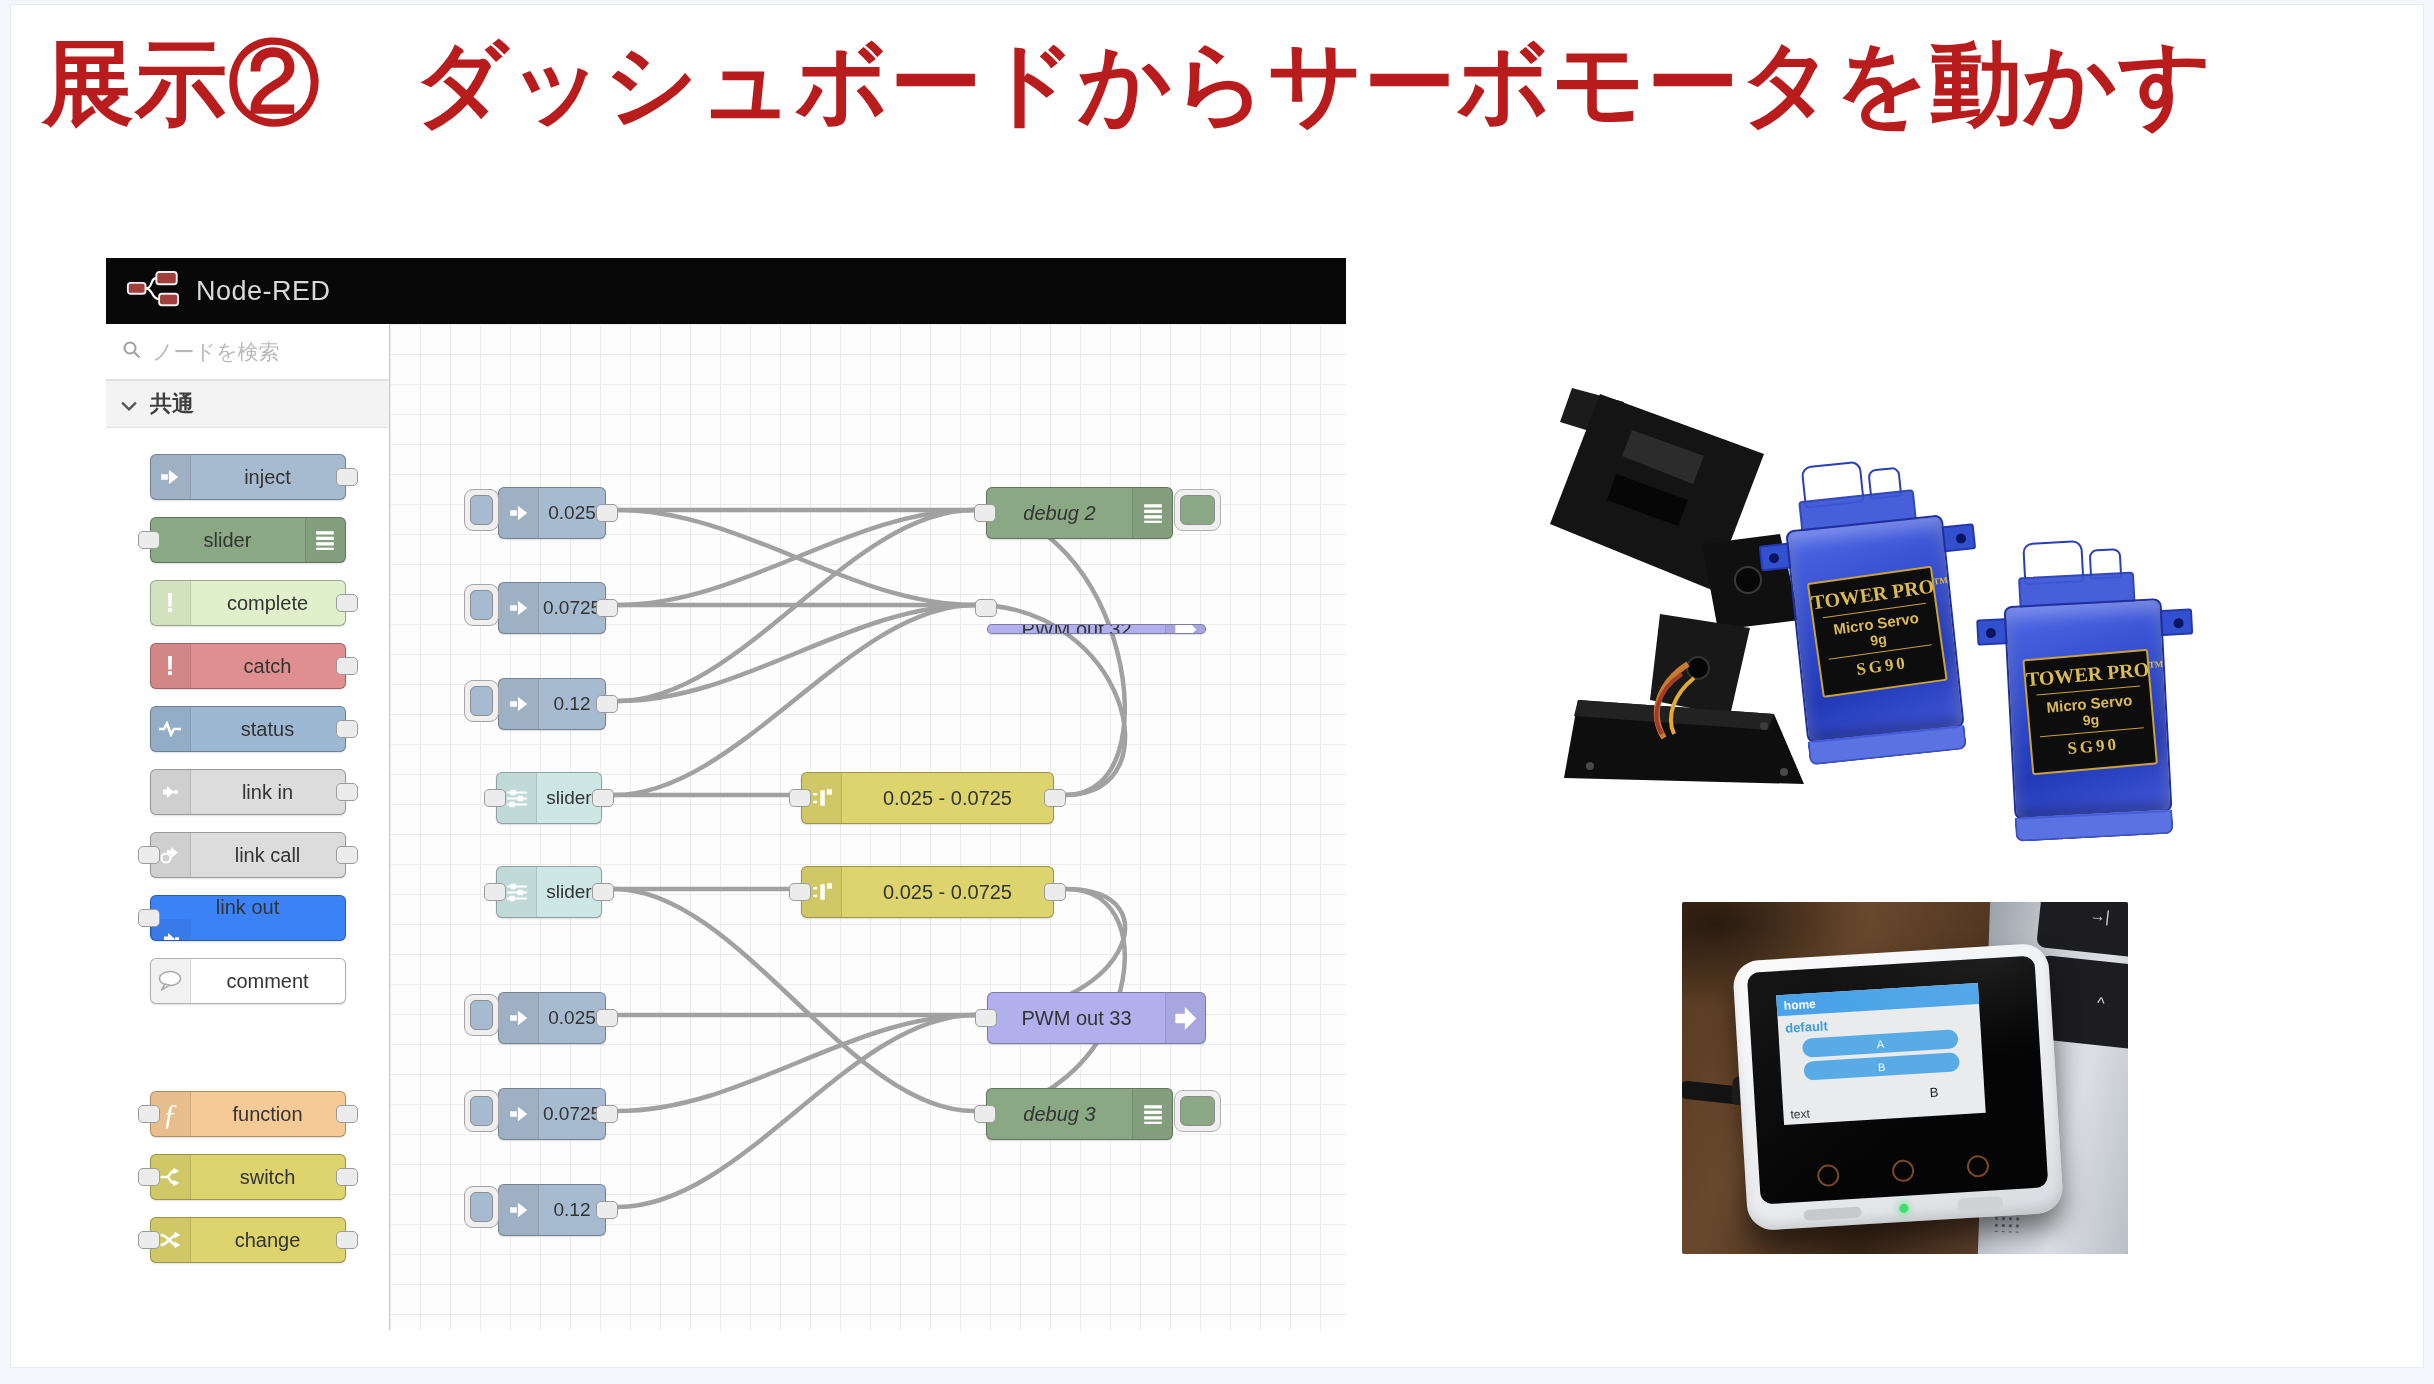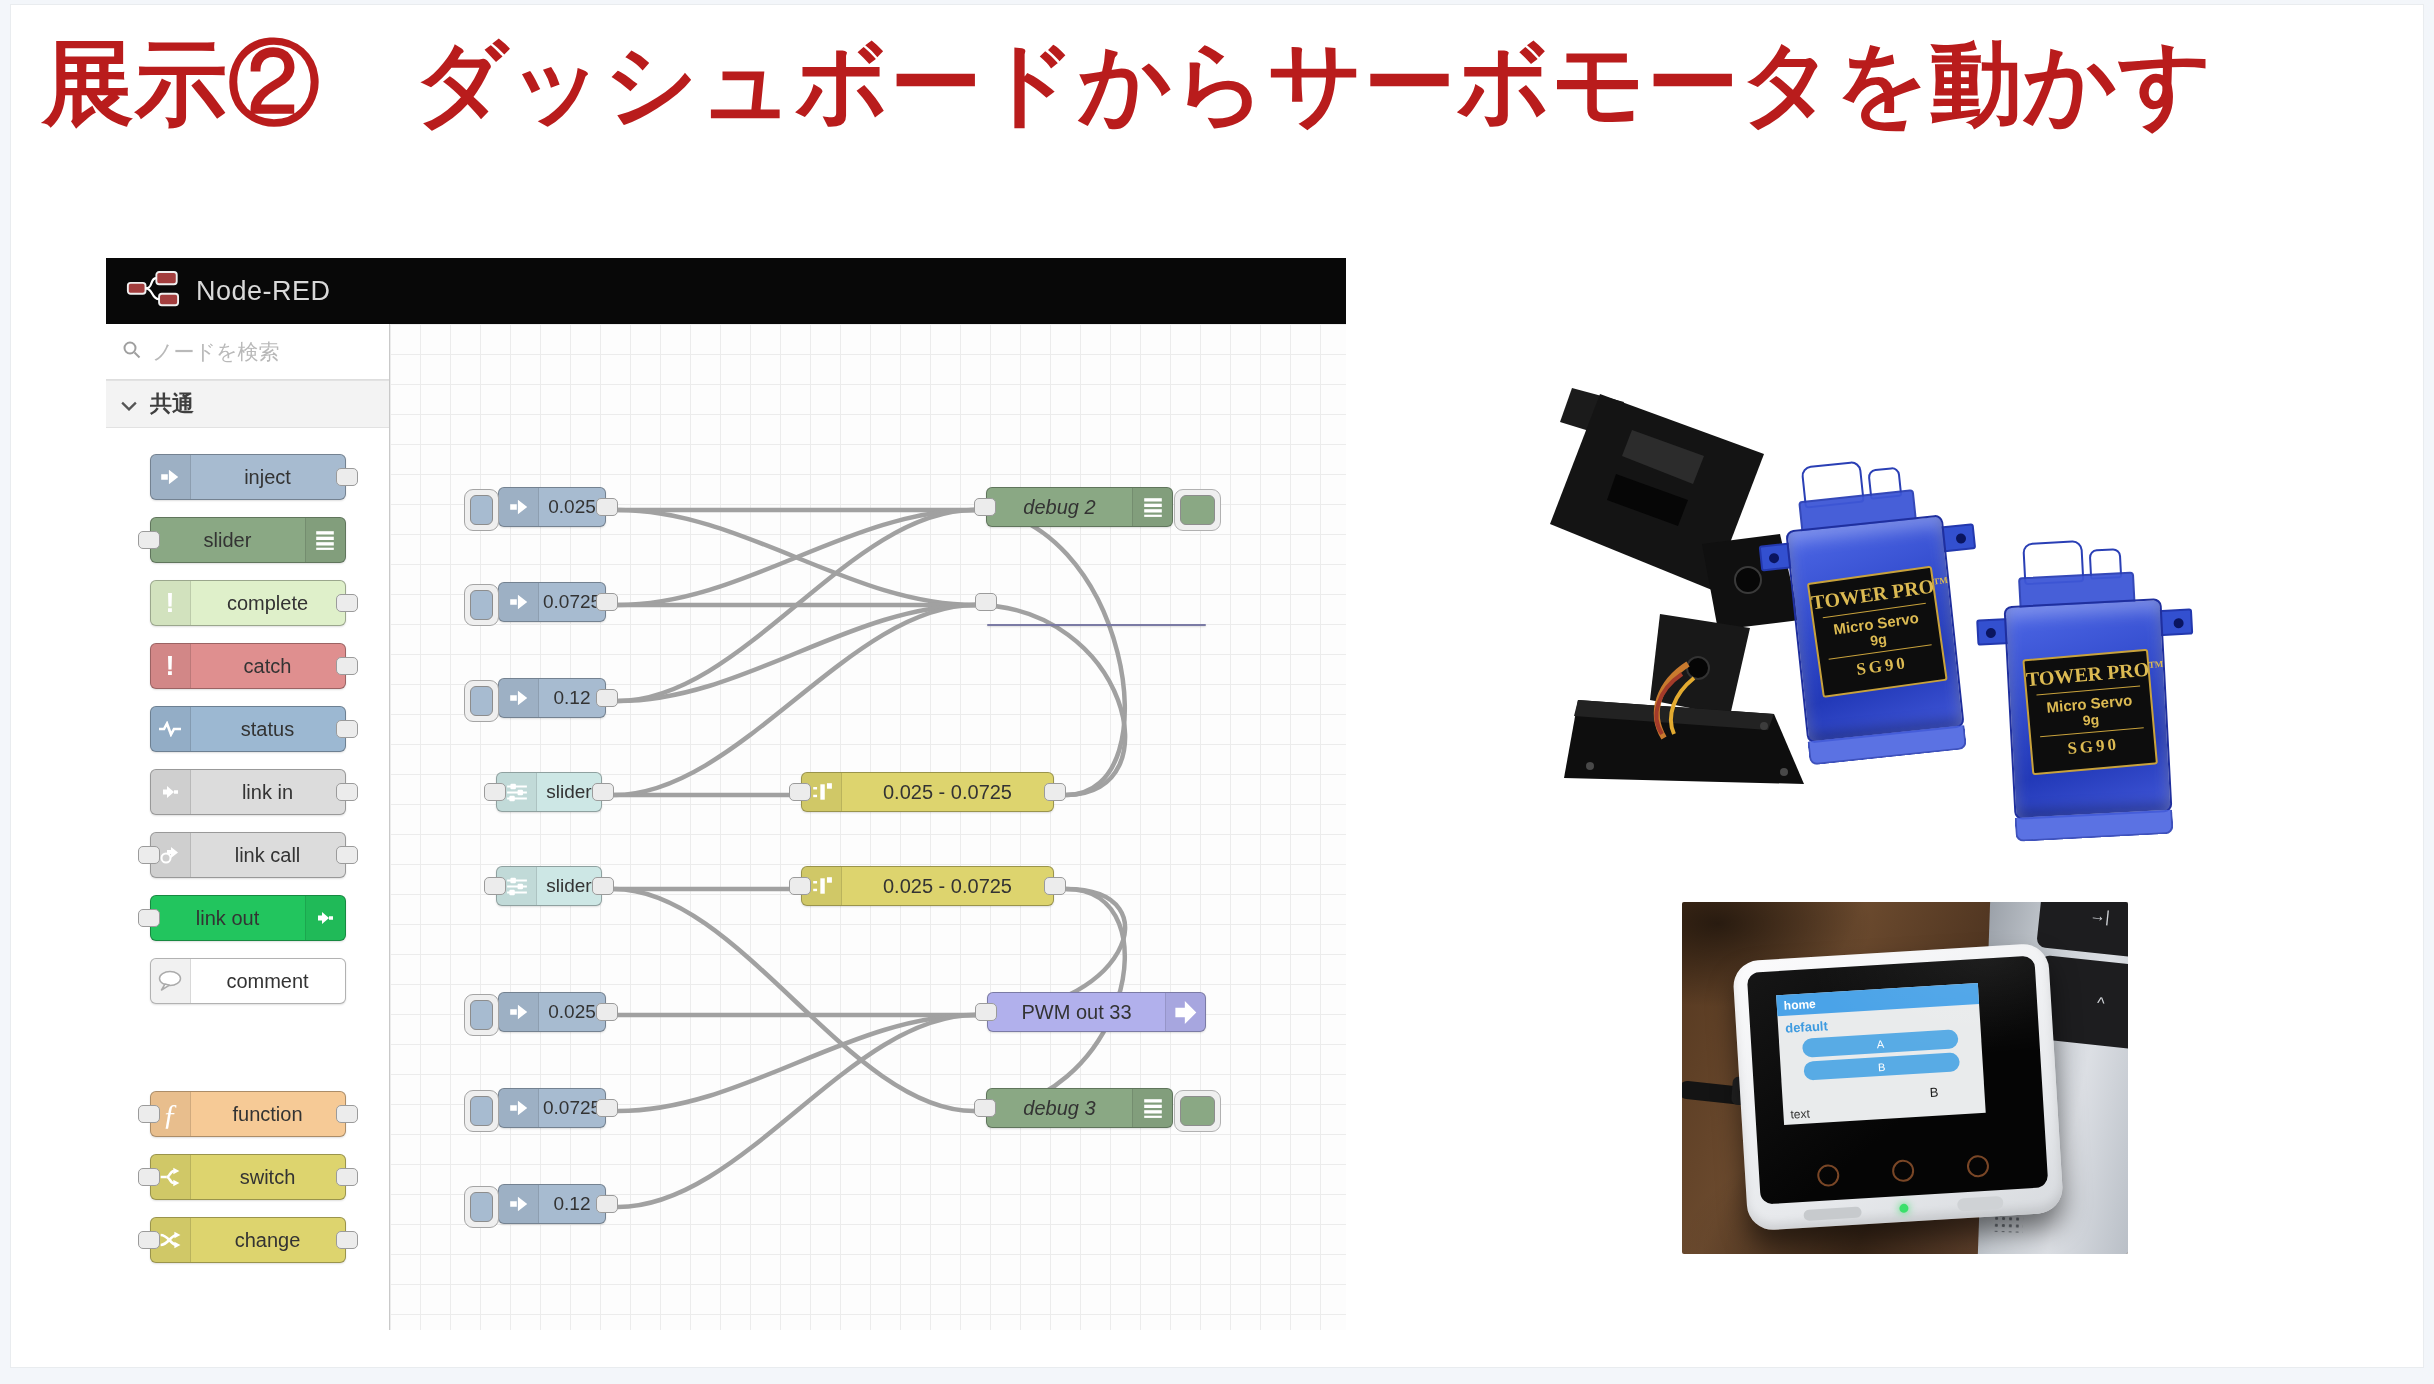--- a/index.html
+++ b/index.html
@@ -44,21 +44,21 @@
   .tabbar { position:relative; height:56px; background:#fff; border-bottom:1px solid #bfbfbf; z-index:5; }
   .tab { position:absolute; bottom:0; height:48px; width:250px; background:#f0f0f0; border:1px solid #ccc; border-bottom:none; border-radius:3px 3px 0 0; display:flex; align-items:center; justify-content:center; font-size:22px; color:#888; }
   .tab.active { background:#fff; color:#444; font-weight:bold; border-color:#bfbfbf; height:51px; bottom:-1px; z-index:6; }
   .tb-plus { position:absolute; right:72px; top:8px; font-size:34px; color:#666; font-weight:bold; }
   .tb-caret { position:absolute; right:26px; top:18px; font-size:19px; color:#666; }
 
   .canvas { position:relative; flex:1; background:#fdfdfd;
     background-image:linear-gradient(#ececec 1px, transparent 1px), linear-gradient(90deg,#ececec 1px, transparent 1px);
     background-size:30px 30px; overflow:hidden; }
   #wires { position:absolute; left:0; top:0; z-index:1; }
-  .fnode { position:absolute; height:40px; z-index:2; }
+  .fnode { position:absolute; height:52px; z-index:2; }
   .inj-btn { position:absolute; left:-34px; top:2px; width:35px; height:42px; background:#efefef; border:1.5px solid #a5a5a5; border-radius:9px; z-index:1; }
   .inj-btn span { position:absolute; inset:5px; border:1.5px solid #8d8d8d; border-radius:6px; display:block; }
   .dbg-toggle { position:absolute; right:-48px; top:2px; width:47px; height:42px; background:#efefef; border:1.5px solid #b1b1b1; border-radius:9px; z-index:1; }
   .dbg-toggle span { position:absolute; inset:5px; border:1.5px solid #8d8d8d; border-radius:6px; display:block; }
 
   
   .photo-servo { position:absolute; left:1512px; top:382px; width:730px; height:430px; }
   .servo { position:absolute; width:172px; height:300px; }
   .servo.s1 { left:276px; top:78px; transform:rotate(-6deg); }
   .servo.s2 { left:490px; top:158px; transform:rotate(-3deg); }
@@ -227,21 +227,21 @@
                   <circle cx="7" cy="14" r="4.5" fill="none" stroke="#fff" stroke-width="2"></circle>
                   <path fill="#fff" d="M8 6h5v4H8zM12 3l7 5.5L12 14z"></path>
                 </svg>
               </span>
               <span class="nlabel">link call</span>
             </div>
             <div class="nport in"></div>
             <div class="nport out"></div>
           </div>
           <div class="pnode">
-            <div class="nbody" style="background: #22c55e;">
+            <div class="nbody" style="background: #3b82f6; flex-direction: column;">
               <span class="nlabel">link out</span>
               <span class="nicon right">
                 <svg width="20" height="20" viewBox="0 0 20 20">
                   <path fill="#fff" d="M3 7.5h4v5H3zM7 4l7 6-7 6zM14 8.2h4v3.6h-4z"></path>
                 </svg>
               </span>
             </div>
             <div class="nport in"></div>
           </div>
           <div class="pnode">

